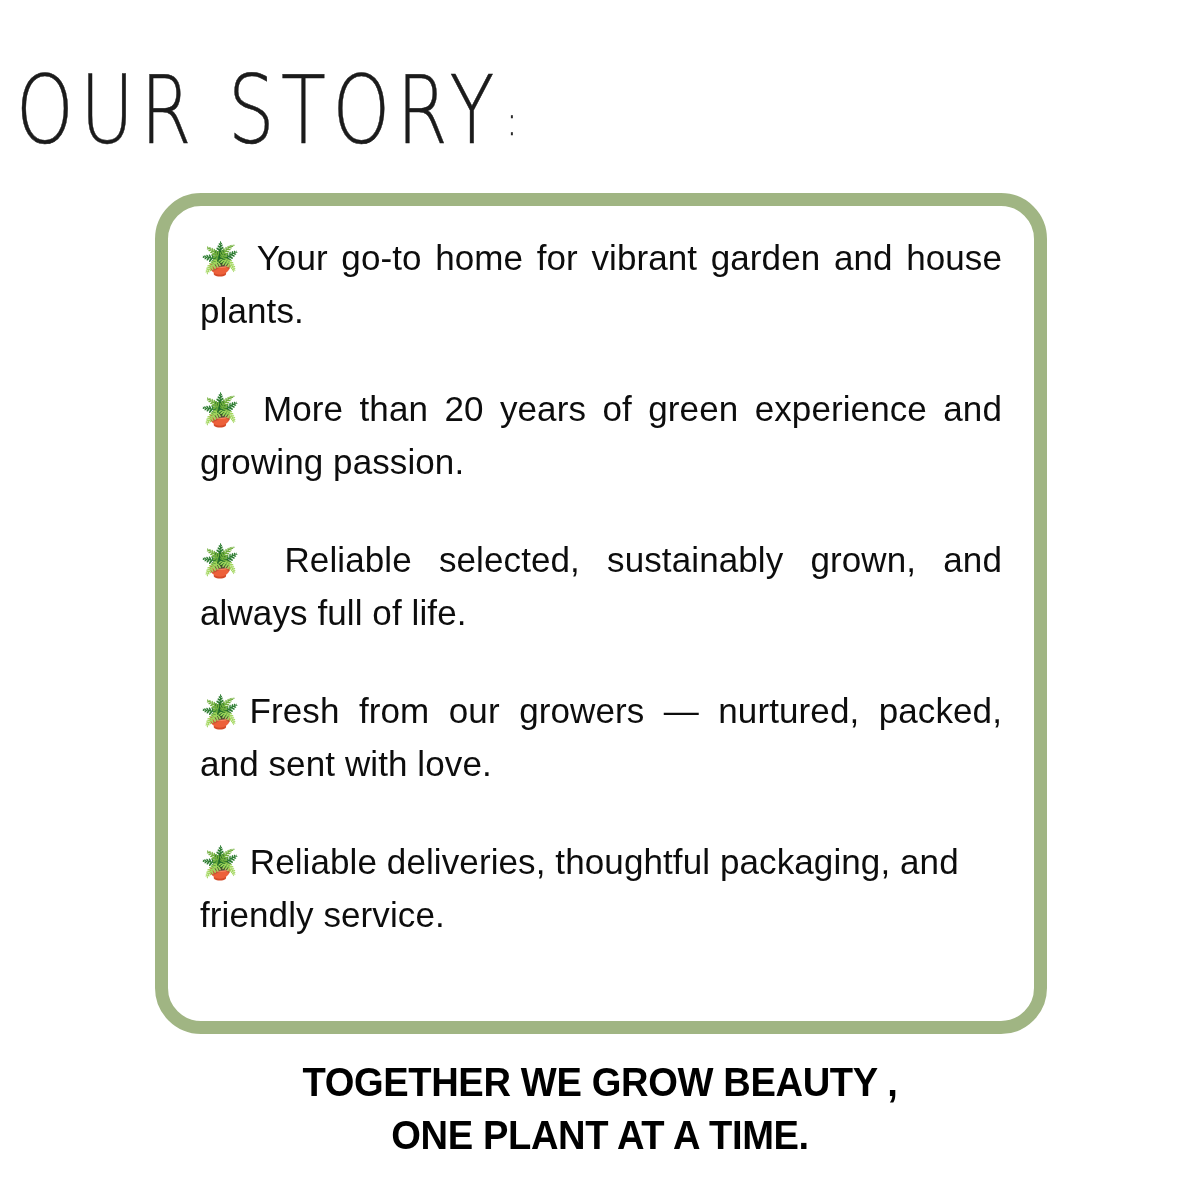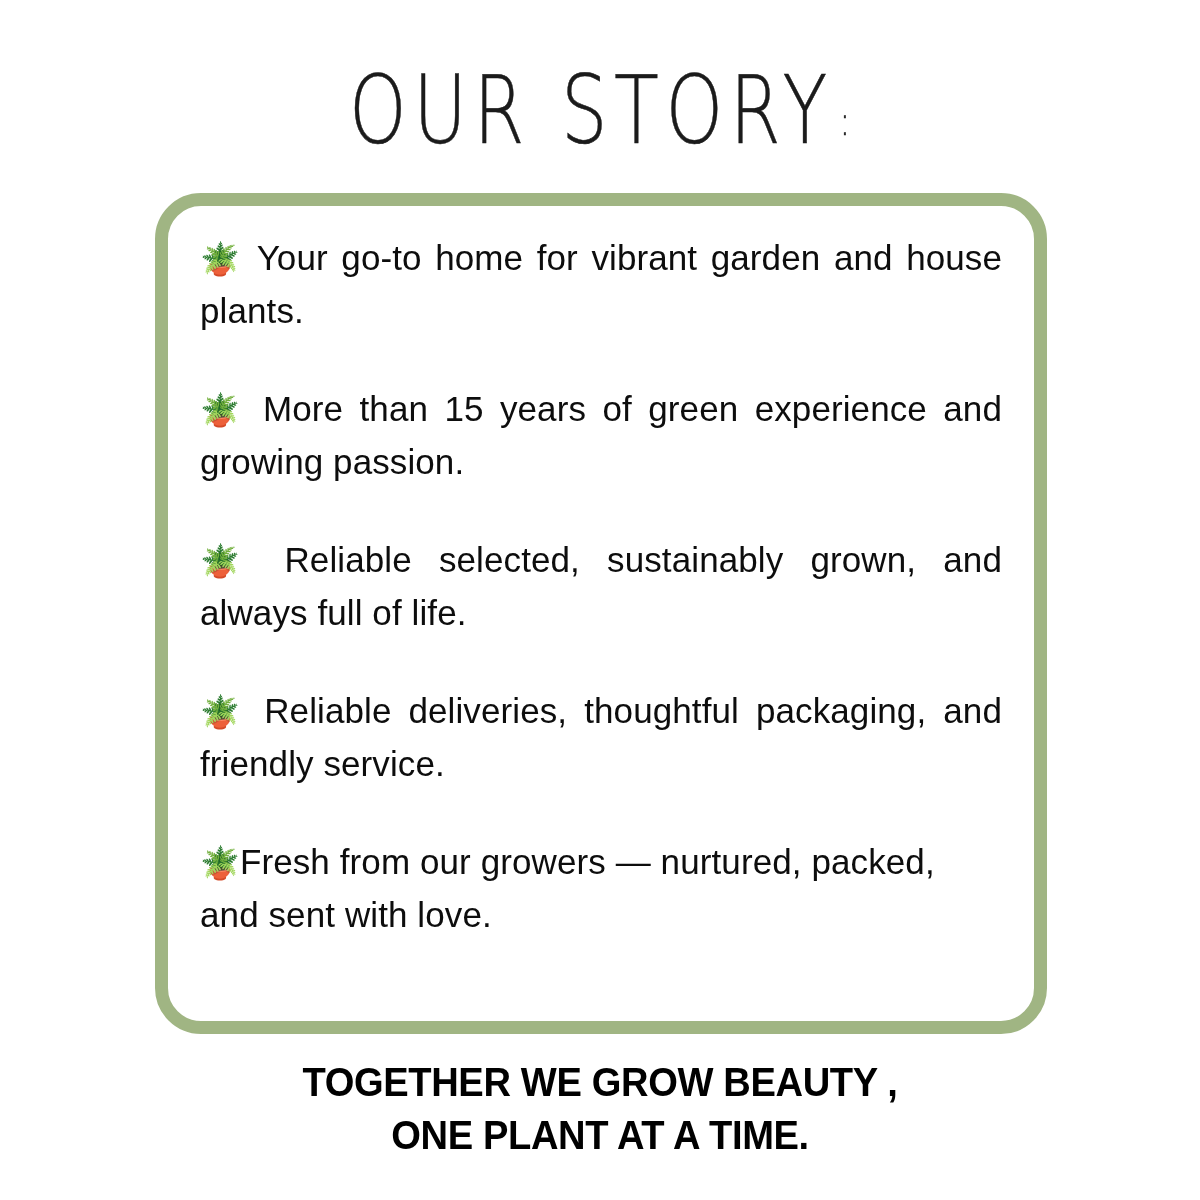--- a/index.html
+++ b/index.html
@@ -23,21 +23,20 @@
     height: 1200px;
     position: relative;
   }
 
   
   .story-title-wrap {
     position: absolute;
     top: 62px;
     left: 0;
     width: 1200px;
-    text-align: center;
     height: 110px;
   }
 
   .story-title {
     display: inline-block;
     font-family: "DejaVu Sans", "Liberation Sans", sans-serif;
     font-weight: 300;
     font-size: 78px;
     line-height: 1;
     letter-spacing: 7px;
@@ -124,27 +123,27 @@
 
   <div class="story-title-wrap">
     <span class="story-title"><span>OUR STORY</span><span class="colon">:</span></span>
   </div>
 
   <div class="story-card">
     <div class="card-inner">
 
       <p class="story-item"><span class="leaf">🪴</span><span> Your go-to home for vibrant garden and house plants.</span></p>
 
-      <p class="story-item"><span class="leaf">🪴</span><span> More than 15 years of green experience and growing passion.</span></p>
+      <p class="story-item"><span class="leaf">🪴</span><span> More than 20 years of green experience and growing passion.</span></p>
 
       <p class="story-item"><span class="leaf">🪴</span><span> Reliable selected, sustainably grown, and always full of life.</span></p>
 
+      <p class="story-item"><span class="leaf">🪴</span><span>Fresh from our growers — nurtured, packed, and sent with love.</span></p>
+
       <p class="story-item"><span class="leaf">🪴</span><span> Reliable deliveries, thoughtful packaging, and friendly service.</span></p>
-
-      <p class="story-item"><span class="leaf">🪴</span><span>Fresh from our growers — nurtured, packed, and sent with love.</span></p>
 
     </div>
   </div>
 
   <div class="tagline">
     <span class="tagline-line">TOGETHER WE GROW BEAUTY ,</span>
     <span class="tagline-line">ONE PLANT AT A TIME.</span>
   </div>
 
 </div>

